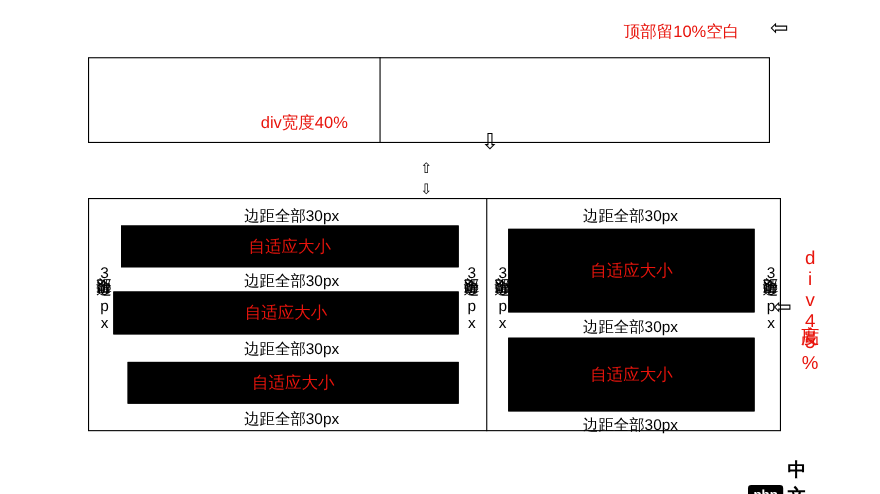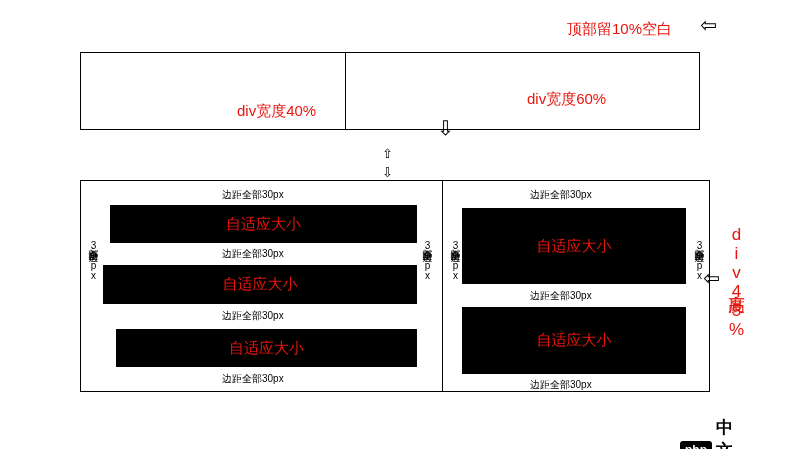--- a/index.html
+++ b/index.html
@@ -54,21 +54,21 @@
     white-space: nowrap;
   }
   .vert {
     writing-mode: vertical-rl;
     text-orientation: upright;
   }
 
   
   .pad-label {
     color: #000;
-    font-size: 10px;
+    font-size: 14px;
     white-space: nowrap;
   }
   .pad-label.vert {
     writing-mode: vertical-rl;
     text-orientation: upright;
     letter-spacing: -1px;
   }
 
   
   .arrow {
@@ -112,21 +112,20 @@
 <div class="canvas">
 
   <div class="abs red" style="left:567px; top:20px;">顶部留10%空白</div>
   <div class="abs arrow" style="left:700px; top:15px;">⇦</div>
 
   <div class="abs box" style="left:80px; top:52px; width:620px; height:78px;"></div>
 
   <div class="abs" style="left:345px; top:52px; width:1px; height:78px; background:#000;"></div>
 
   <div class="abs red" style="left:190px; top:102px;margin-left:47px;">div宽度40%</div>
-  <div class="abs red" style="left:527px; top:90px;">div宽度60%</div>
 
   <div class="abs arrow" style="left:437px; top:118px;">⇩</div>
 
   <div class="abs arrow-sm" style="left:382px; top:147px;">⇧</div>
   <div class="abs arrow-sm" style="left:382px; top:166px;">⇩</div>
 
   <div class="abs box" style="left:80px; top:180px; width:630px; height:212px;"></div>
 
   <div class="abs" style="left:442px; top:180px; width:1px; height:212px; background:#000;"></div>
 

